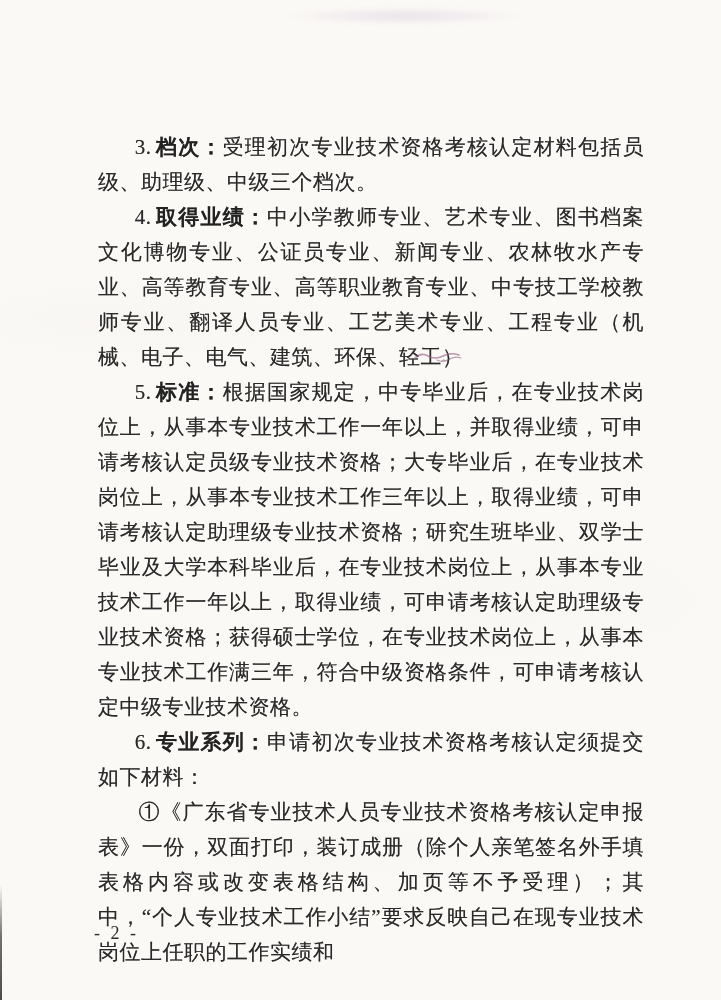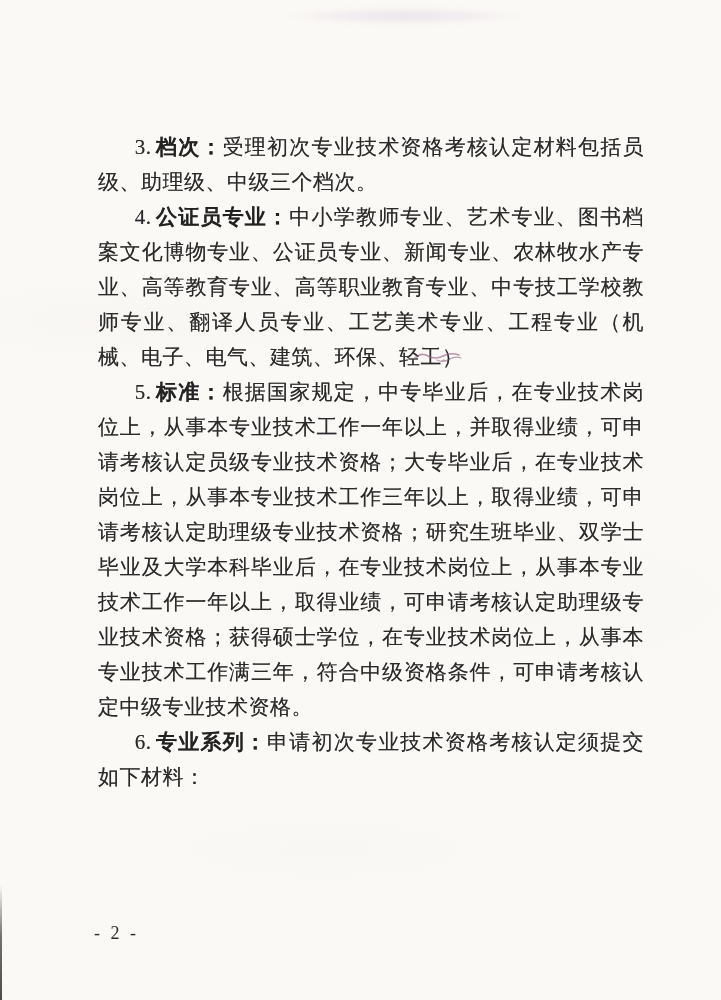--- a/index.html
+++ b/index.html
@@ -85,26 +85,27 @@
 <body>
 
 <div class="page">
 
   <div class="smudge-top"></div>
 
   <div class="doc-body">
 
     <p class="para"><span class="num">3.</span><span class="label">档次：</span><span>受理初次专业技术资格考核认定材料包括员级、助理级、中级三个档次。</span></p>
 
-    <p class="para"><span class="num">4.</span><span class="label">公证员专业：</span><span>中小学教师专业、艺术专业、图书档案文化博物专业、公证员专业、新闻专业、农林牧水产专业、高等教育专业、高等职业教育专业、中专技工学校教师专业、翻译人员专业、工艺美术专业、工程专业（机械、电子、电气、建筑、环保、轻工）</span></p>
+    <p class="para"><span class="num">4.</span><span class="label">取得业绩：</span><span>中小学教师专业、艺术专业、图书档案文化博物专业、公证员专业、新闻专业、农林牧水产专业、高等教育专业、高等职业教育专业、中专技工学校教师专业、翻译人员专业、工艺美术专业、工程专业（机械、电子、电气、建筑、环保、轻工）</span></p>
 
     <p class="para"><span class="num">5.</span><span class="label">标准：</span><span>根据国家规定，中专毕业后，在专业技术岗位上，从事本专业技术工作一年以上，并取得业绩，可申请考核认定员级专业技术资格；大专毕业后，在专业技术岗位上，从事本专业技术工作三年以上，取得业绩，可申请考核认定助理级专业技术资格；研究生班毕业、双学士毕业及大学本科毕业后，在专业技术岗位上，从事本专业技术工作一年以上，取得业绩，可申请考核认定助理级专业技术资格；获得硕士学位，在专业技术岗位上，从事本专业技术工作满三年，符合中级资格条件，可申请考核认定中级专业技术资格。</span></p>
 
     <p class="para"><span class="num">6.</span><span class="label">专业系列：</span><span>申请初次专业技术资格考核认定须提交如下材料：</span></p>
 
+    <p class="para"><span class="num"></span><span class="label"></span><span>①《广东省专业技术人员专业技术资格考核认定申报表》一份，双面打印，装订成册（除个人亲笔签名外手填表格内容或改变表格结构、加页等不予受理）；其中，“个人专业技术工作小结”要求反映自己在现专业技术岗位上任职的工作实绩和</span></p>
 
   </div>
 
   <svg class="ink-squiggle" viewBox="0 0 52 20" xmlns="http://www.w3.org/2000/svg">
     <path d="M2,10 Q8,4 15,8 Q22,12 30,8 Q38,4 46,7" fill="none" stroke="#9a5b80" stroke-width="1.6" stroke-linecap="round" opacity="0.75"></path>
     <path d="M24,12 Q30,15 37,11 Q42,8 48,10" fill="none" stroke="#7c4b66" stroke-width="1.2" stroke-linecap="round" opacity="0.6"></path>
     <path d="M28,13 L34,13.5 L31,11 Z" fill="#8a5573" opacity="0.5"></path>
   </svg>
 
   <div class="page-number">- 2 -</div>

